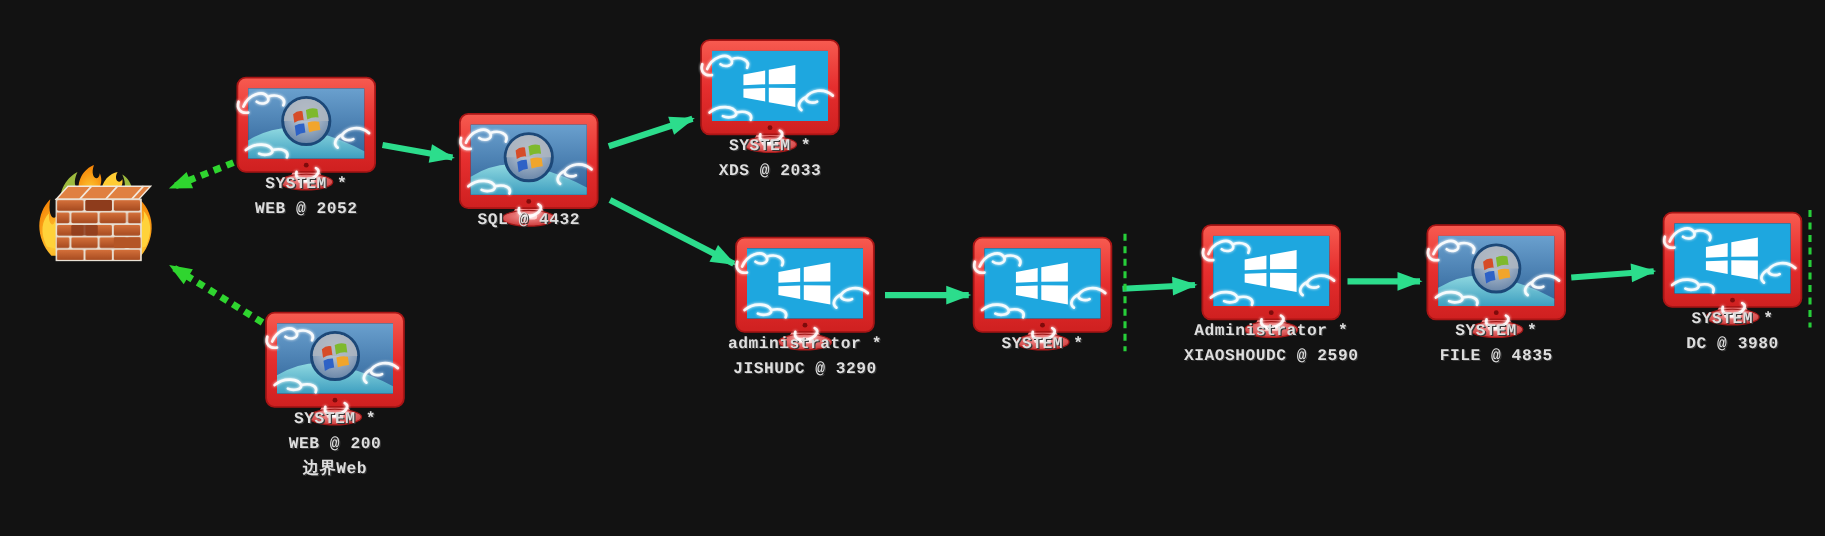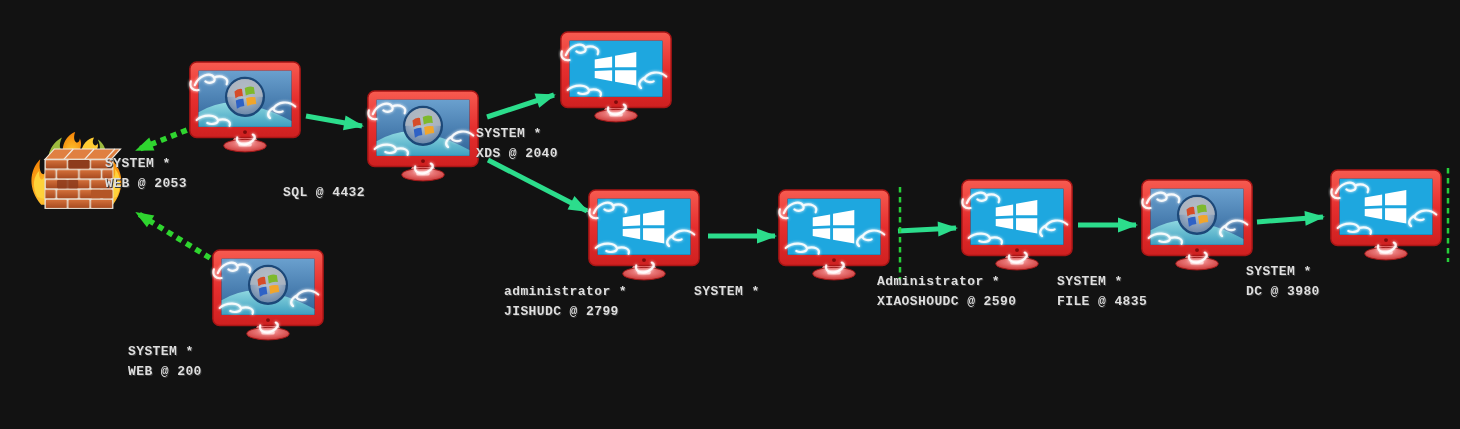--- a/index.html
+++ b/index.html
@@ -4,22 +4,22 @@
 <style>
   html,body{margin:0;padding:0;background:#121212;}
   .stage{
     position:relative;width:1460px;height:429px;background:#121212;overflow:hidden;
     font-family:"Liberation Mono","DejaVu Sans Mono",monospace;
   }
   .edges{position:absolute;left:0;top:0;width:1460px;height:429px;pointer-events:none;}
   .node{position:absolute;width:116px;}
   .node .icon{display:block;}
   .labels{
-    position:absolute;top:94px;left:50%;transform:translateX(-50%);
-    width:280px;
+    position:absolute;top:77px;left:50%;transform:translateX(-50%);
+    width:280px;text-align:center;
   }
   .labels div{
     font-size:13px;font-weight:bold;color:#dedede;letter-spacing:.4px;
     line-height:20px;white-space:nowrap;
     text-shadow:1px 1px 0 #383838;
   }
   .fw-node{width:104px;}
 </style>
 </head>
 <body>
@@ -174,60 +174,61 @@
       <use href="#fw-icon" xlink:href="#fw-icon"></use>
     </svg>
   </div>
 
   <div class="node" style="left:187px;top:60px">
     <svg class="icon" width="116" height="93" viewBox="0 0 120 96">
         <use href="#pc-vista" xlink:href="#pc-vista"></use>
       </svg>
     <div class="labels">
       <div>SYSTEM *</div>
-      <div>WEB @ 2053</div>
+      <div>WEB @ 2052</div>
     </div>
   </div>
 
   <div class="node" style="left:210px;top:248px">
     <svg class="icon" width="116" height="93" viewBox="0 0 120 96">
         <use href="#pc-vista" xlink:href="#pc-vista"></use>
       </svg>
     <div class="labels">
       <div>SYSTEM *</div>
       <div>WEB @ 200</div>
+      <div>边界Web</div>
     </div>
   </div>
 
   <div class="node" style="left:365px;top:89px">
     <svg class="icon" width="116" height="93" viewBox="0 0 120 96">
         <use href="#pc-vista" xlink:href="#pc-vista"></use>
       </svg>
     <div class="labels">
       <div>SQL @ 4432</div>
     </div>
   </div>
 
   <div class="node" style="left:558px;top:30px">
     <svg class="icon" width="116" height="93" viewBox="0 0 120 96">
         <use href="#pc-win8" xlink:href="#pc-win8"></use>
       </svg>
     <div class="labels">
       <div>SYSTEM *</div>
-      <div>XDS @ 2040</div>
+      <div>XDS @ 2033</div>
     </div>
   </div>
 
   <div class="node" style="left:586px;top:188px">
     <svg class="icon" width="116" height="93" viewBox="0 0 120 96">
         <use href="#pc-win8" xlink:href="#pc-win8"></use>
       </svg>
     <div class="labels">
       <div>administrator *</div>
-      <div>JISHUDC @ 2799</div>
+      <div>JISHUDC @ 3290</div>
     </div>
   </div>
 
   <div class="node" style="left:776px;top:188px">
     <svg class="icon" width="116" height="93" viewBox="0 0 120 96">
         <use href="#pc-win8" xlink:href="#pc-win8"></use>
       </svg>
     <div class="labels">
       <div>SYSTEM *</div>
     </div>

